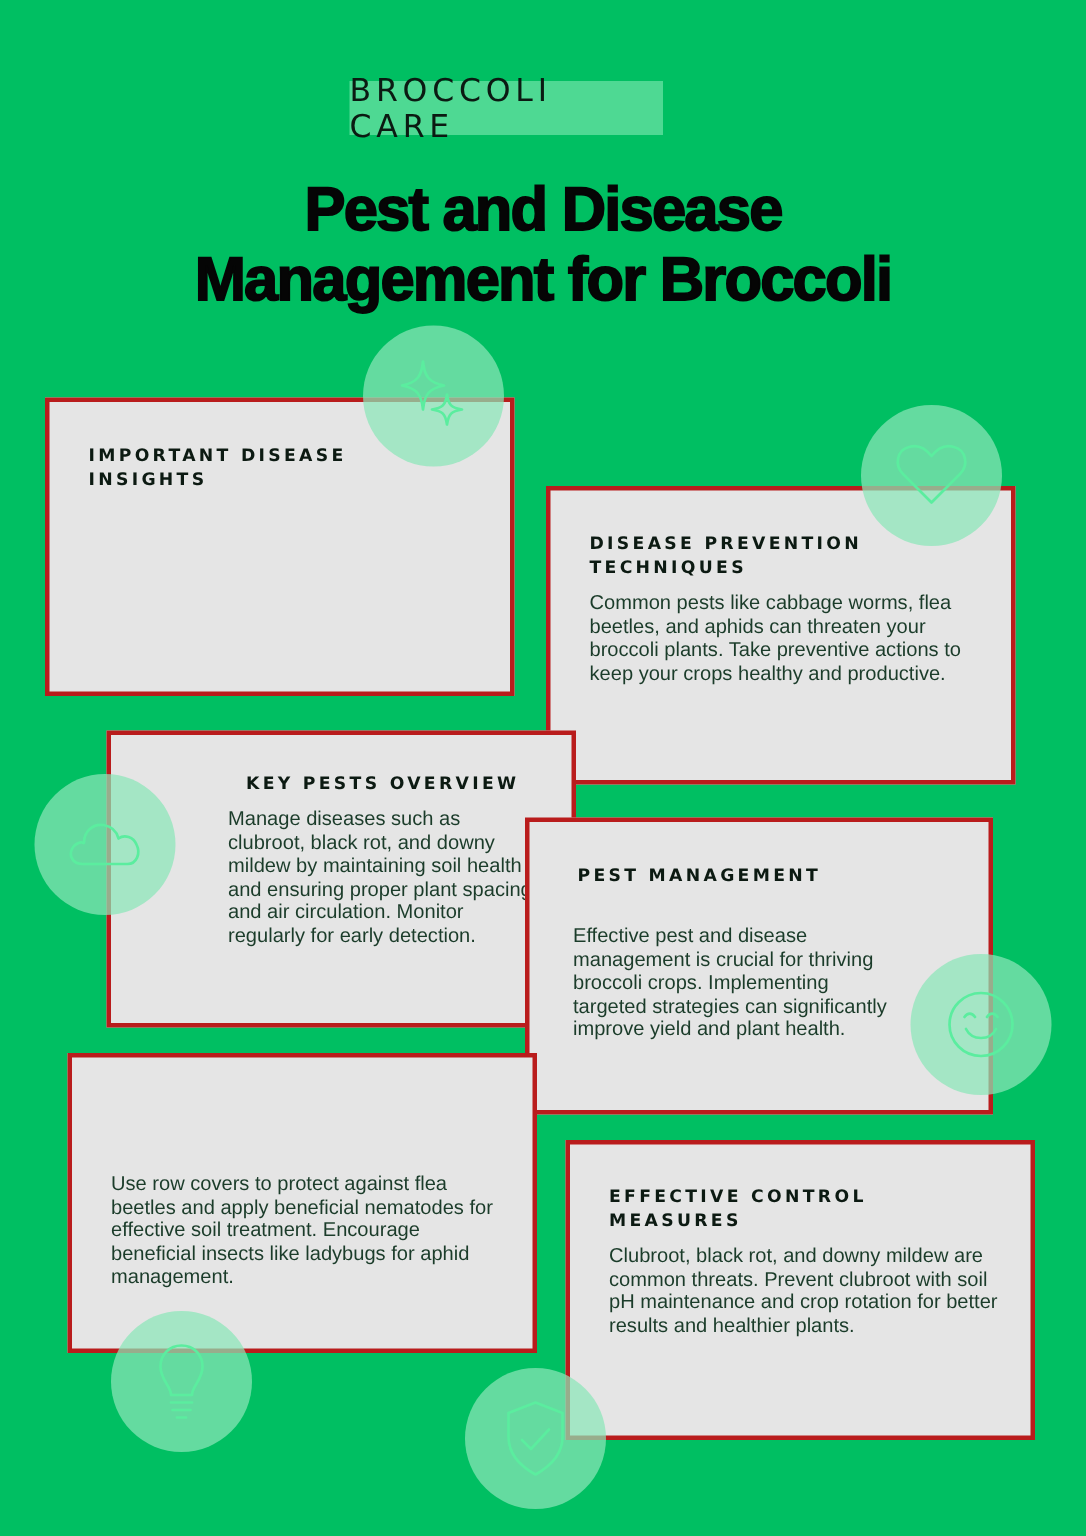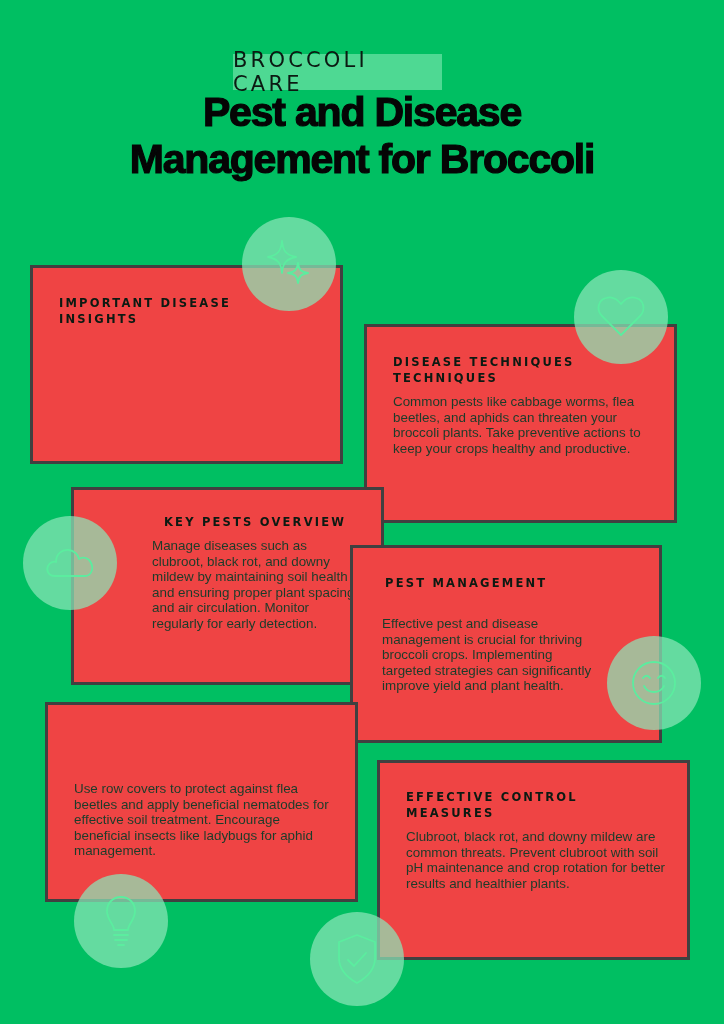--- a/index.html
+++ b/index.html
@@ -9,29 +9,29 @@
     font-family: "Liberation Sans", sans-serif;
   }
   .tag {
     position: absolute; left: 233px; top: 54px; width: 209px; height: 36px;
     background: #4ed993;
     display: flex; align-items: center; justify-content: center;
     font-family: "DejaVu Sans", sans-serif;
     font-size: 21px; letter-spacing: 3.2px; color: #0b1a12; font-weight: normal;
   }
   .title {
-    position: absolute; left: 0; top: 89px; width: 724px; text-align: center;
+    position: absolute; left: 0; top: 116px; width: 724px; text-align: center;
     font-family: "Liberation Sans", sans-serif; font-weight: 700;
     font-size: 41px; line-height: 47px; color: #050505; letter-spacing: -1.2px;
     -webkit-text-stroke: 1.2px #050505;
   }
   .card {
     position: absolute; box-sizing: border-box;
-    background: #ef4444;
-    border: 3px solid #404040;
+    background: #e5e5e5;
+    border: 3px solid #b91c1c;
   }
   .card .head {
     position: absolute; font-family: "DejaVu Sans", sans-serif; font-weight: bold;
     font-size: 11.5px; line-height: 15.5px; letter-spacing: 2.2px; color: #0c1a12;
   }
   .card .body {
     position: absolute; font-family: "Liberation Sans", sans-serif;
     font-size: 13.4px; line-height: 15.5px; color: #1b3c2a;
   }
   .circle {
@@ -53,21 +53,21 @@
 
 <div class="card" style="left:30px; top:265px; width:313px; height:199px;">
   <div class="head" style="left:26px; top:28px; width:260px;">
     <div>IMPORTANT DISEASE</div>
     <div>INSIGHTS</div>
   </div>
 </div>
 
 <div class="card" style="left:364px; top:324px; width:313px; height:199px;">
   <div class="head" style="left:26px; top:28px; width:260px;">
-    <div>DISEASE TECHNIQUES</div>
+    <div>DISEASE PREVENTION</div>
     <div>TECHNIQUES</div>
   </div>
   <div class="body" style="left:26px; top:67px; width:262px;">Common pests like cabbage worms, flea beetles, and aphids can threaten your broccoli plants. Take preventive actions to keep your crops healthy and productive.</div>
 </div>
 
 <div class="card" style="left:71px; top:487px; width:313px; height:198px;">
   <div class="head" style="left:58px; top:25px; width:240px;margin-left:32px;">
     <div>KEY PESTS OVERVIEW</div>
   </div>
   <div class="body" style="left:58px; top:48px; width:205px;margin-left:20px;">Manage diseases such as clubroot, black rot, and downy mildew by maintaining soil health and ensuring proper plant spacing and air circulation. Monitor regularly for early detection.</div>

